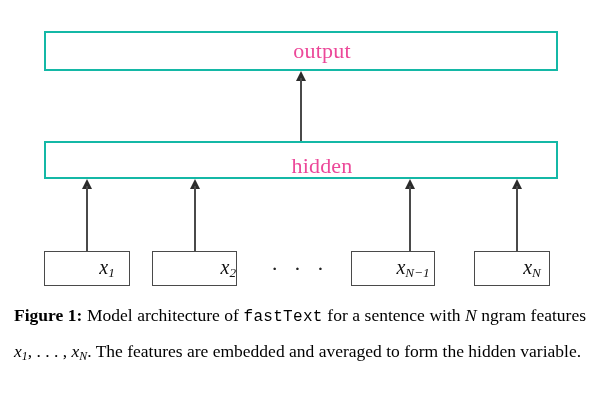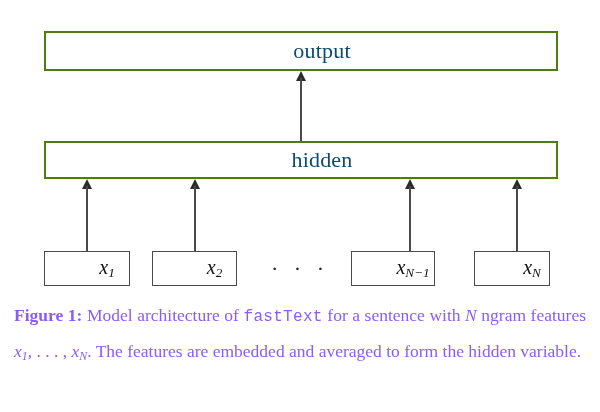--- a/index.html
+++ b/index.html
@@ -22,41 +22,42 @@
     position: absolute;
     left: 0;
     top: 0;
     width: 600px;
     height: 296px;
   }
 
   .layer-box {
     position: absolute;
     box-sizing: border-box;
-    border: 2px solid #4d7c0f;
+    border: 2px solid #14b8a6;
     background: #ffffff;
     display: flex;
     align-items: center;
     justify-content: center;
-    color: #0c4a6e;
+    color: #ec4899;
     padding-left: 42px;
   }
 
   #output-box {
     left: 44px;
     top: 31px;
     width: 514px;
     height: 40px;
   }
 
   #hidden-box {
     left: 44px;
     top: 141px;
     width: 514px;
     height: 38px;
+    align-items: flex-end;
   }
 
   .layer-label {
     font-family: "Liberation Serif", "DejaVu Serif", serif;
     font-size: 22px;
     line-height: 1;
     letter-spacing: 0.2px;
   }
 
   .input-box {
@@ -66,21 +67,21 @@
     background: #ffffff;
     top: 251px;
     height: 35px;
     display: flex;
     align-items: center;
     justify-content: center;
     padding-left: 40px;
   }
 
   #input-box-1 { left: 44px;  width: 86px; }
-  #input-box-2 { left: 152px; width: 85px; }
+  #input-box-2 { left: 152px; width: 85px; justify-content: flex-end; }
   #input-box-3 { left: 351px; width: 84px; }
   #input-box-4 { left: 474px; width: 76px; }
 
   .var-label {
     font-family: "Liberation Serif", "DejaVu Serif", serif;
     font-style: italic;
     font-size: 20px;
     line-height: 1;
     white-space: nowrap;
   }
@@ -149,21 +150,21 @@
 
   
   #caption {
     position: absolute;
     left: 14px;
     top: 298px;
     width: 572px;
     font-family: "Liberation Serif", "DejaVu Serif", serif;
     font-size: 17.5px;
     line-height: 34px;
-    color: #8b5cf6;
+    color: #000000;
     text-align: justify;
     text-justify: inter-word;
   }
   #caption .cap-lead {
     font-weight: bold;
   }
   #caption .mono {
     font-family: "Liberation Mono", "DejaVu Sans Mono", monospace;
     font-size: 16px;
     letter-spacing: 0.3px;

